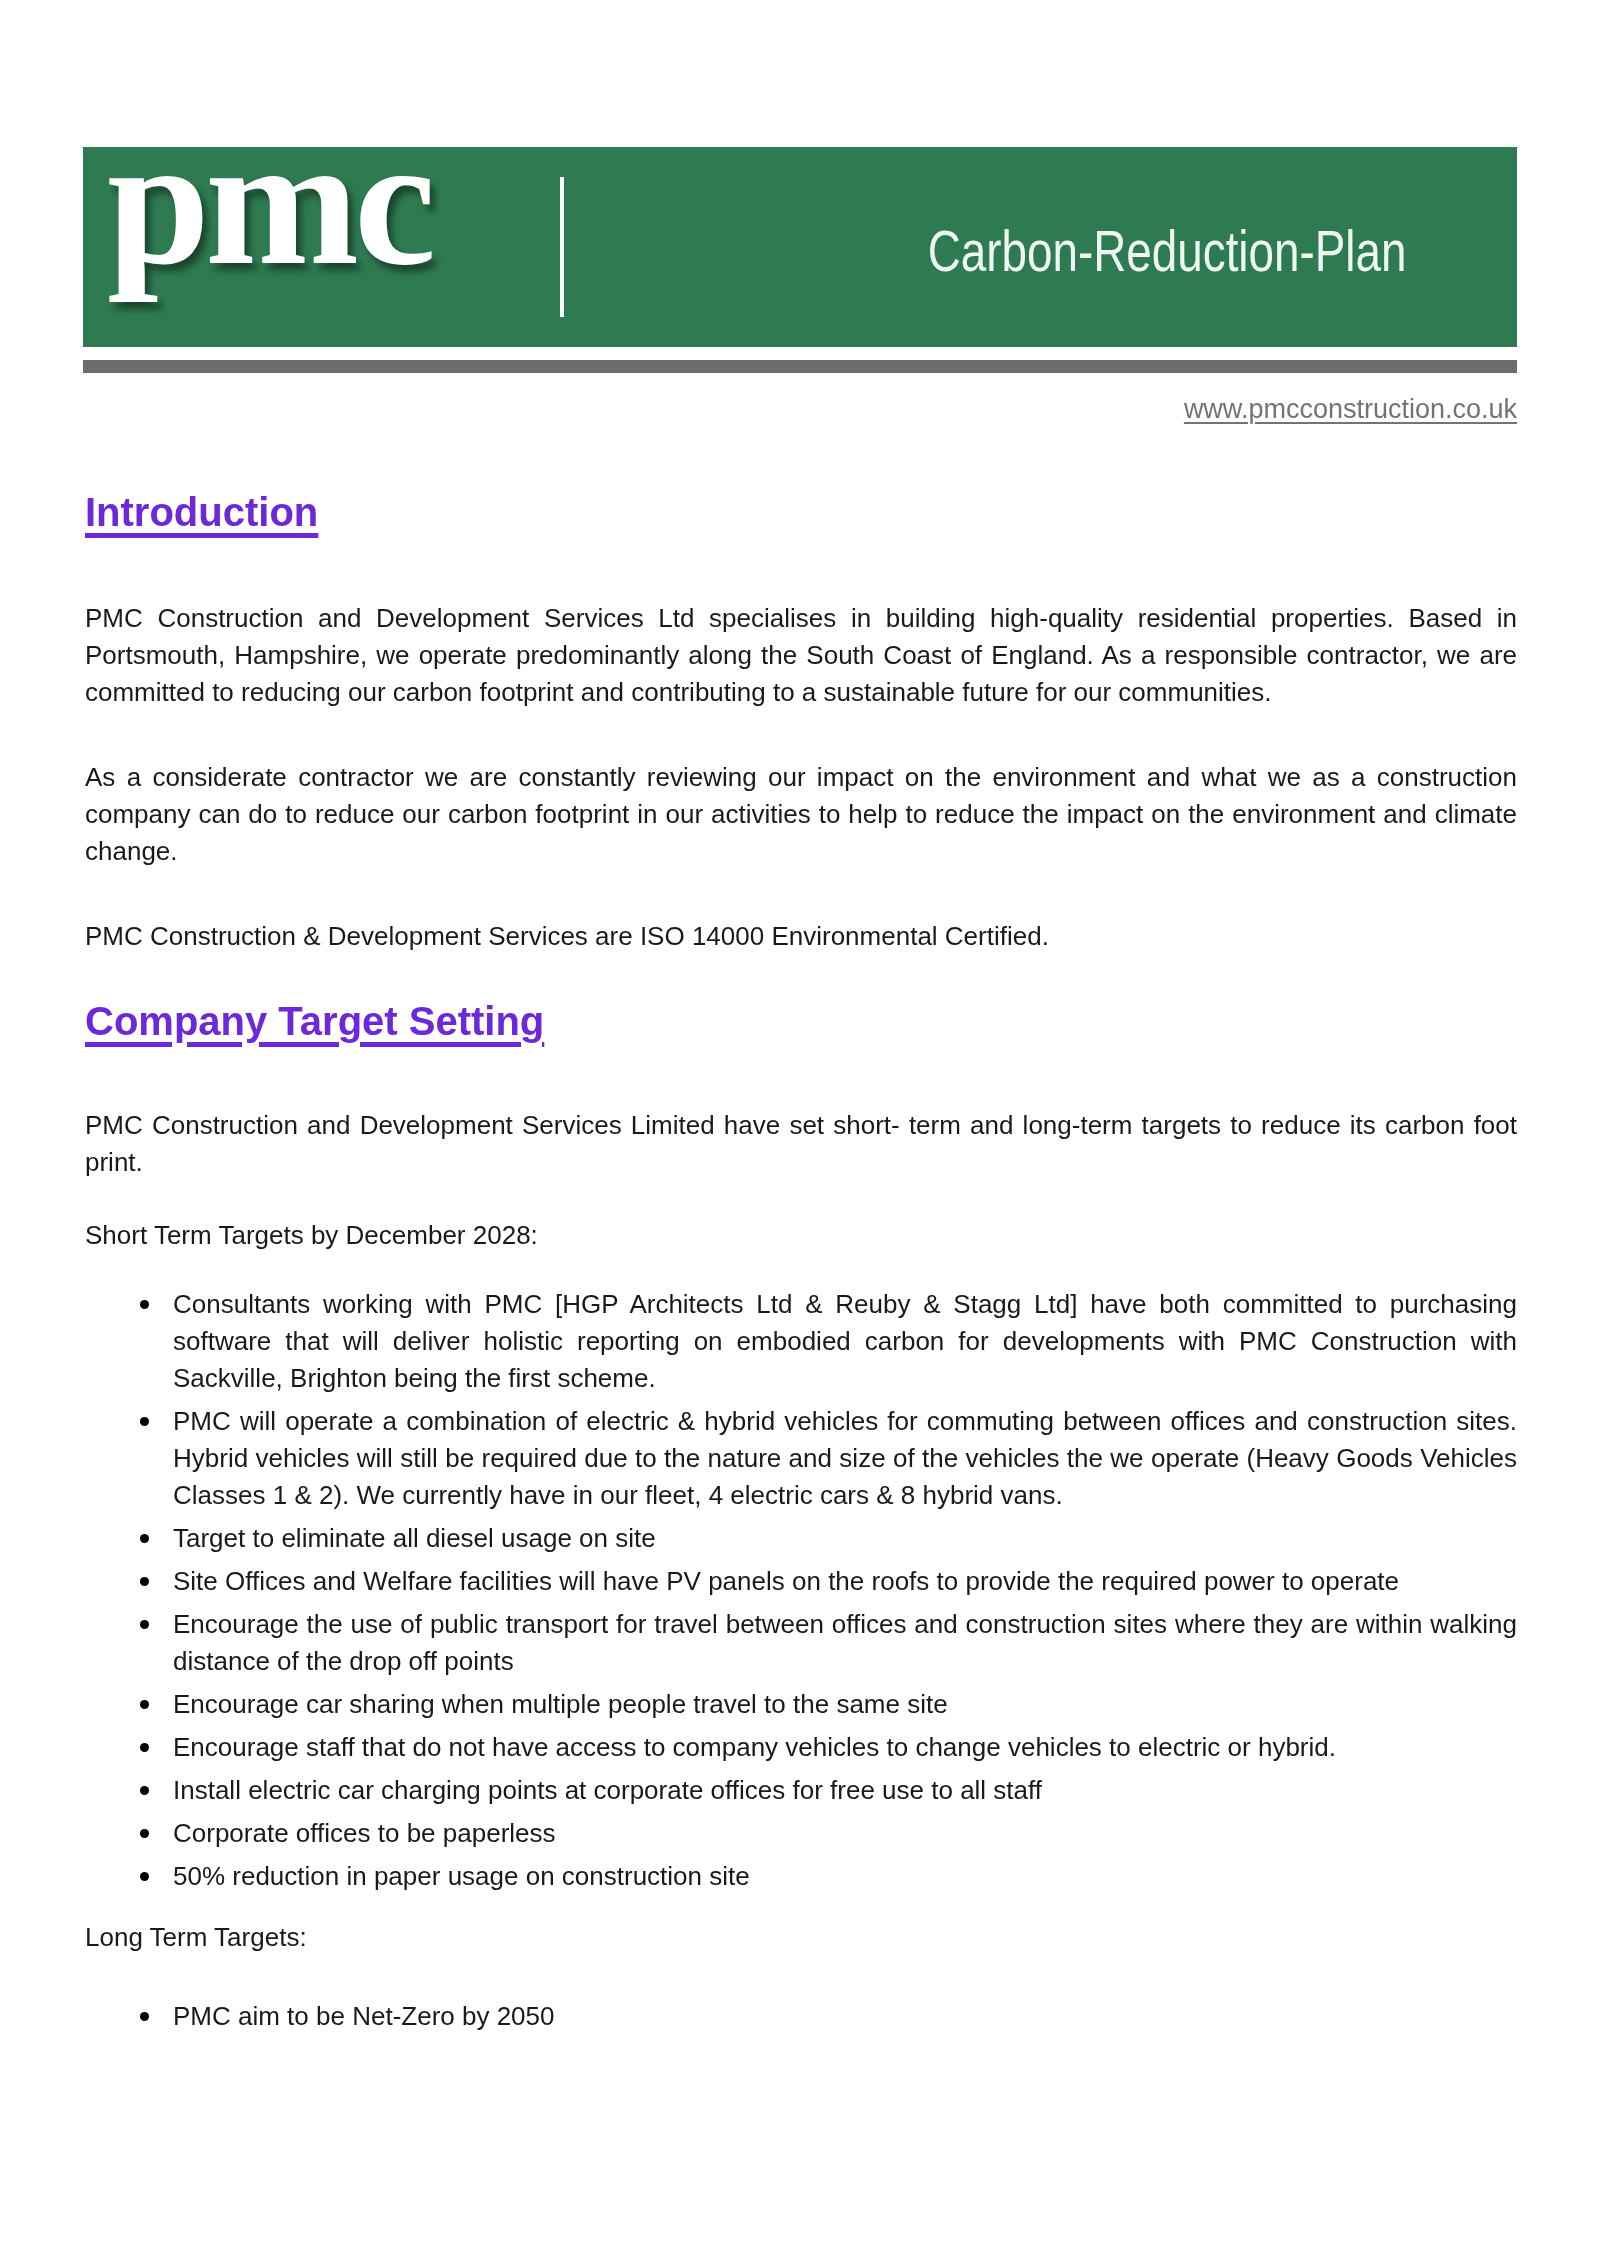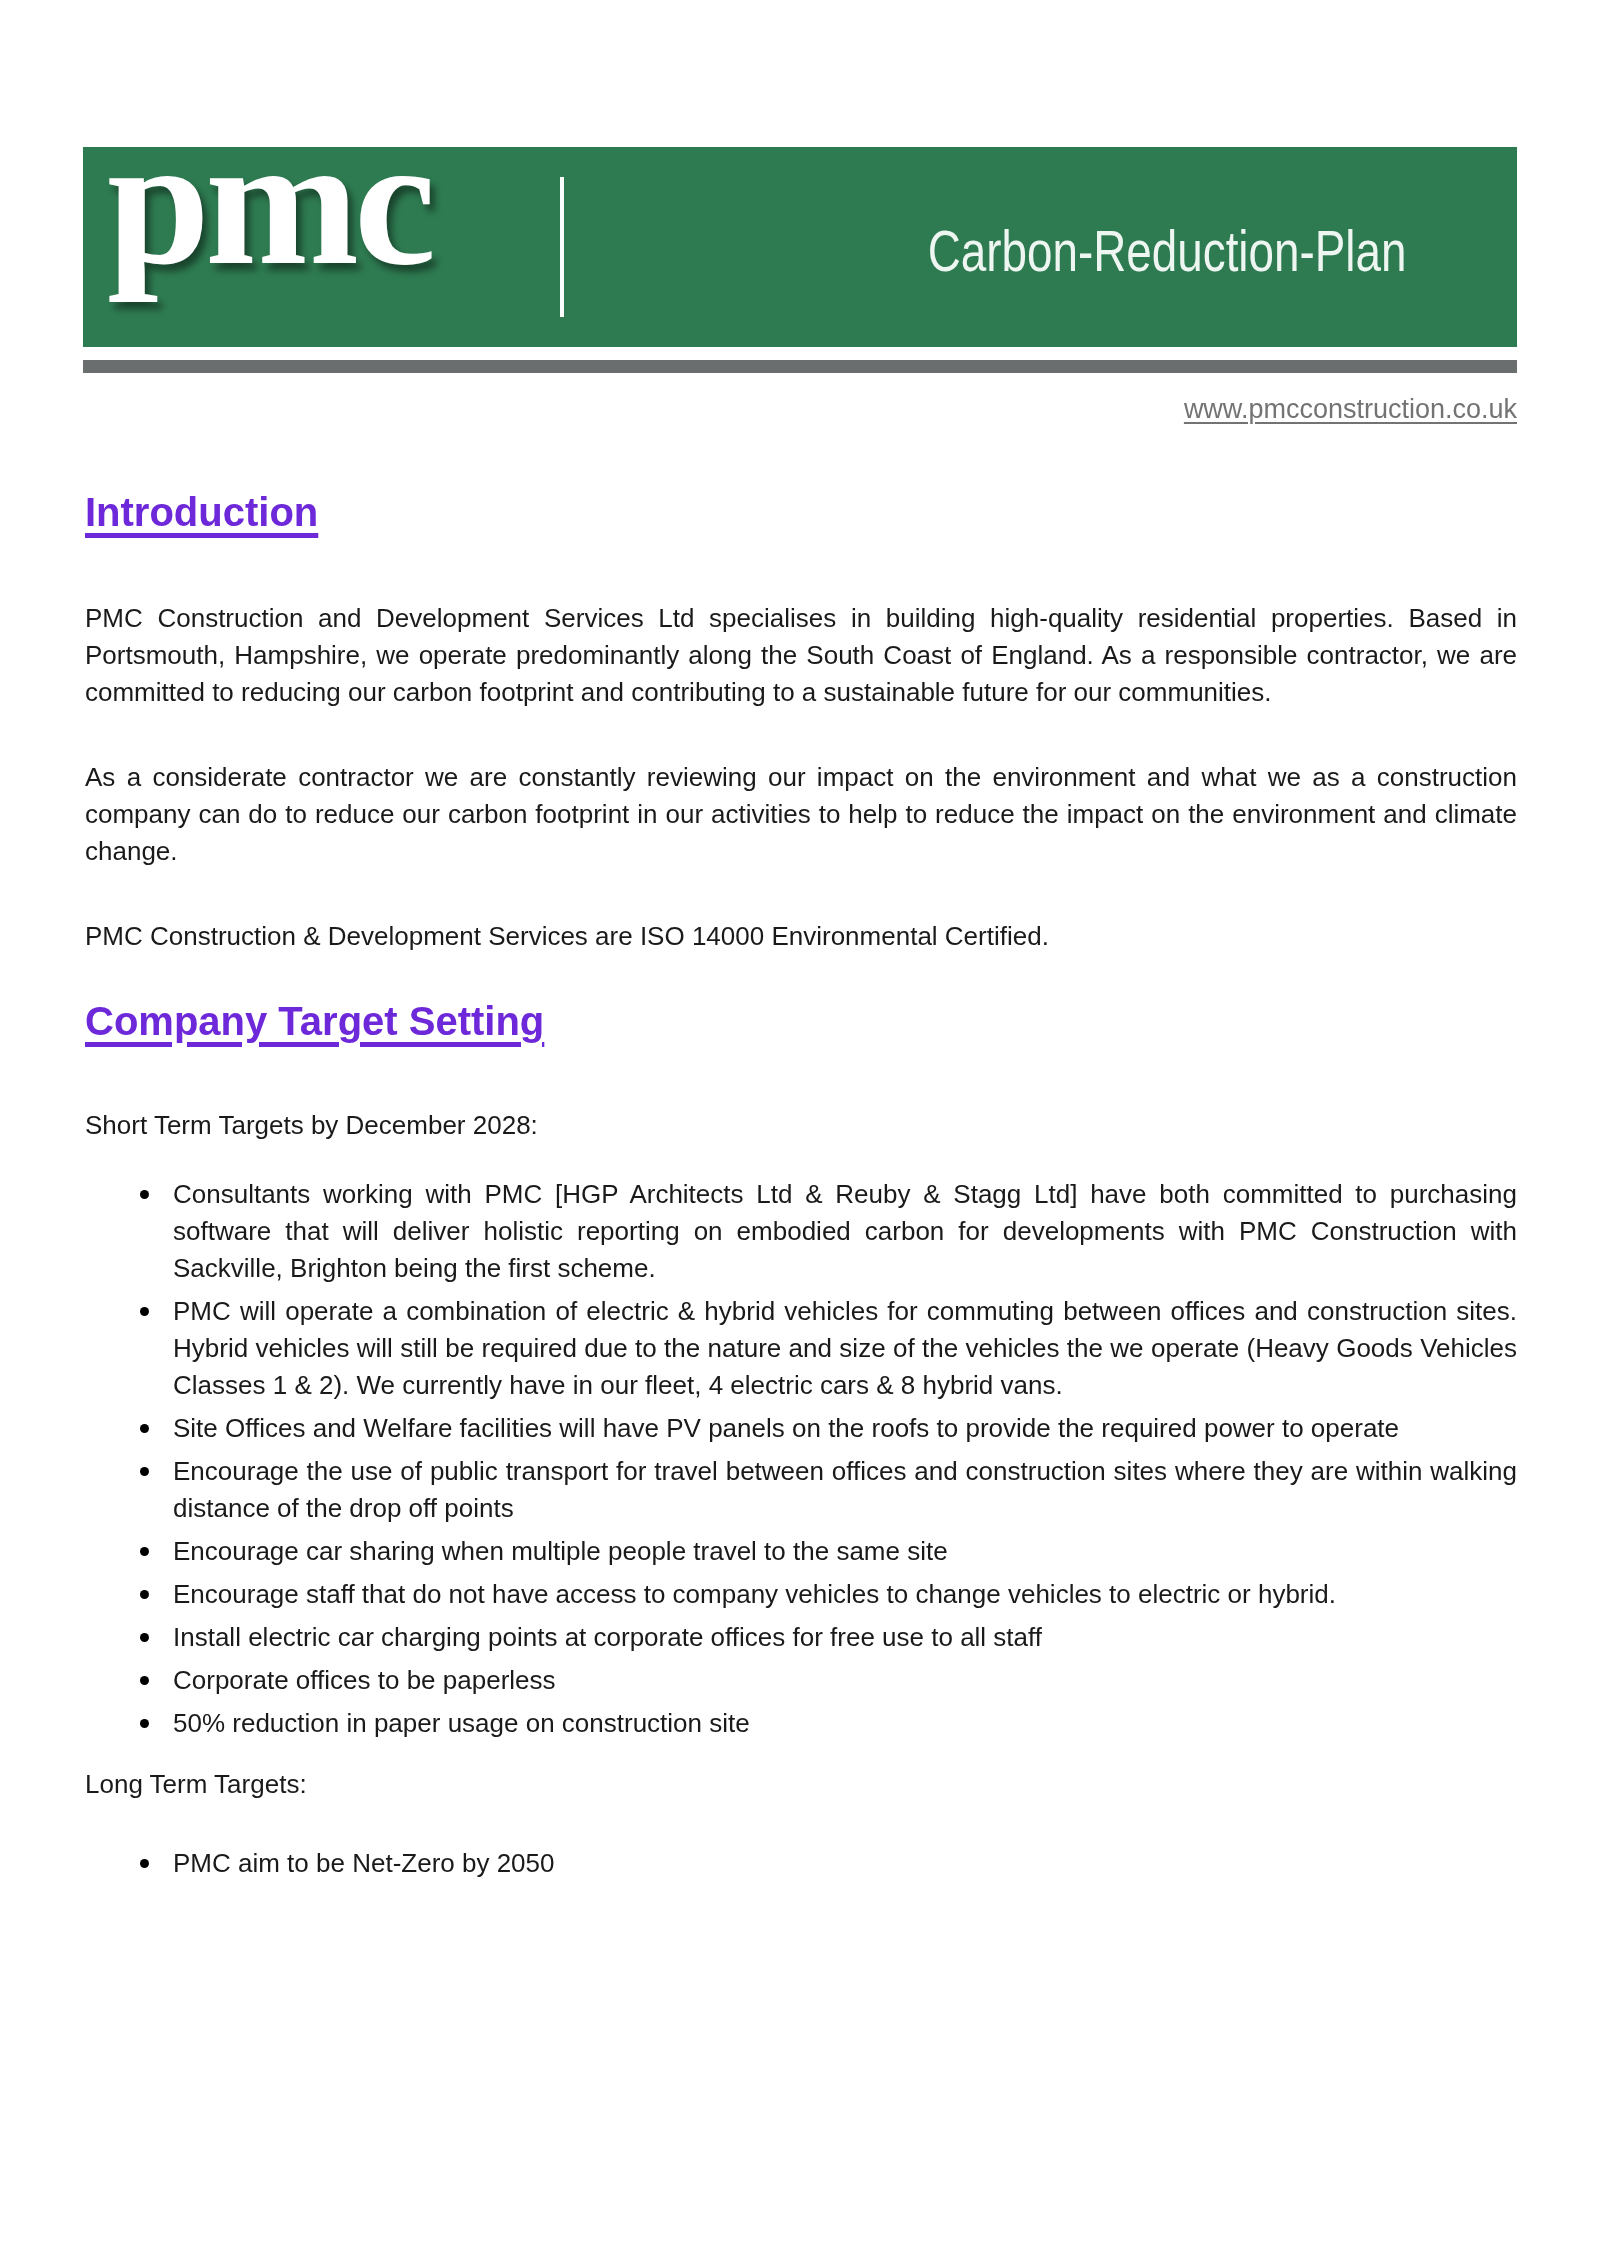--- a/index.html
+++ b/index.html
@@ -149,26 +149,28 @@
   <div class="content">
 
     <h1 class="doc-heading">Introduction</h1>
 
     <p class="para">PMC Construction and Development Services Ltd specialises in building high-quality residential properties. Based in Portsmouth, Hampshire, we operate predominantly along the South Coast of England. As a responsible contractor, we are committed to reducing our carbon footprint and contributing to a sustainable future for our communities.</p>
     <p class="para">As a considerate contractor we are constantly reviewing our impact on the environment and what we as a construction company can do to reduce our carbon footprint in our activities to help to reduce the impact on the environment and climate change.</p>
     <p class="para tight">PMC Construction &amp; Development Services are ISO 14000 Environmental Certified.</p>
 
     <h1 class="doc-heading second">Company Target Setting</h1>
 
+    <p class="para tight">PMC Construction and Development Services Limited have set short- term and long-term targets to reduce its carbon foot print.</p>
 
     <p class="label-line">Short Term Targets by December 2028:</p>
 
     <ul class="target-list">
       <li>Consultants working with PMC [HGP Architects Ltd &amp; Reuby &amp; Stagg Ltd] have both committed to purchasing software that will deliver holistic reporting on embodied carbon for developments with PMC Construction with Sackville, Brighton being the first scheme.</li>
       <li>PMC will operate a combination of electric &amp; hybrid vehicles for commuting between offices and construction sites. Hybrid vehicles will still be required due to the nature and size of the vehicles the we operate (Heavy Goods Vehicles Classes 1 &amp; 2). We currently have in our fleet, 4 electric cars &amp; 8 hybrid vans.</li>
+      <li>Target to eliminate all diesel usage on site</li>
       <li>Site Offices and Welfare facilities will have PV panels on the roofs to provide the required power to operate</li>
       <li>Encourage the use of public transport for travel between offices and construction sites where they are within walking distance of the drop off points</li>
       <li>Encourage car sharing when multiple people travel to the same site</li>
       <li>Encourage staff that do not have access to company vehicles to change vehicles to electric or hybrid.</li>
       <li>Install electric car charging points at corporate offices for free use to all staff</li>
       <li>Corporate offices to be paperless</li>
       <li>50% reduction in paper usage on construction site</li>
     </ul>
 
     <p class="label-line long-term">Long Term Targets:</p>

